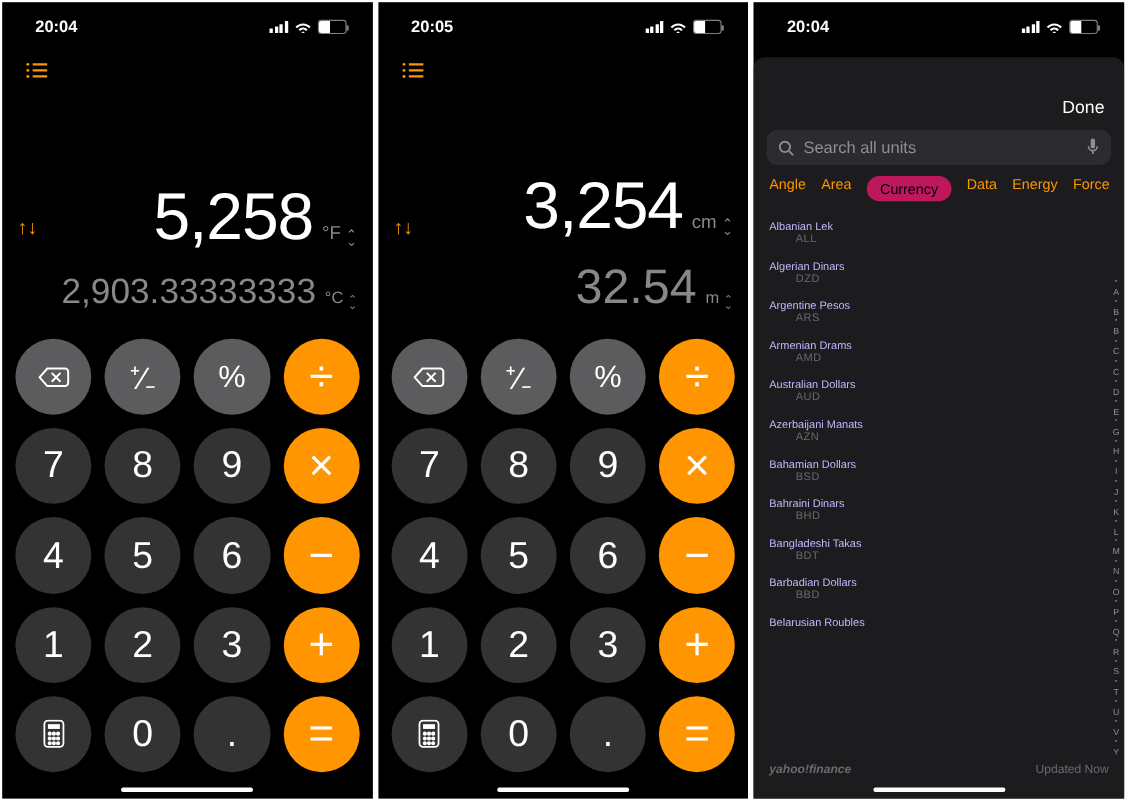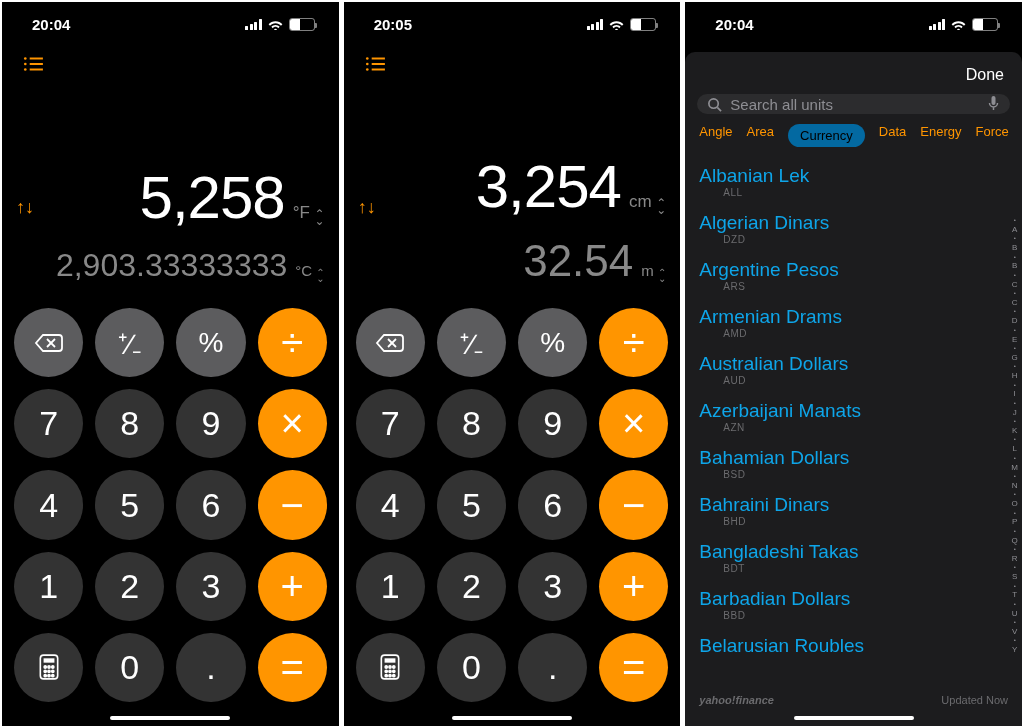--- a/index.html
+++ b/index.html
@@ -106,36 +106,36 @@
   .key svg { width:26px; height:26px; }
   .key.fn svg { width:30px; height:22px; }
 
   .home-indicator{
     position:absolute; bottom:6px; left:50%; transform:translateX(-50%);
     width:120px; height:4px; background:#fff; border-radius:3px;
   }
 
   
   .unit-picker { background:#1c1c1e; flex:1; display:flex; flex-direction:column; margin-top:6px; border-radius:10px 10px 0 0; overflow:hidden;}
-  .picker-header { display:flex; justify-content:flex-end; padding:14px 18px 10px;}
+  .picker-header { display:flex; justify-content:flex-end; padding:14px 18px 10px;margin-top:24px;}
   .done { color:#fff; font-size:16px; font-weight:400;}
   .search {
-    margin:0 12px 10px; background:#2c2c2e; border-radius:10px; height:20px;
+    margin:0 12px 10px; background:#2c2c2e; border-radius:10px; height:32px;
     display:flex; align-items:center; padding:0 10px; gap:8px; color:#8e8e93;
   }
   .search input{ flex:1; background:transparent; border:none; outline:none; color:#fff; font-size:15px;}
   .search input::placeholder{color:#8e8e93;}
   .categories{
     display:flex; gap:14px; padding:0 14px 10px; font-size:13px; color:#ff9500; overflow:hidden; font-weight:500;
   }
-  .categories .pill{ background:#0369a1; color:#000; padding:4px 12px; border-radius:14px;}
+  .categories .pill{ background:#be185d; color:#000; padding:4px 12px; border-radius:14px;}
   .categories span{white-space:nowrap;}
   .unit-list{ flex:1; overflow:hidden; position:relative; padding-left:14px;}
   .unit-item{ padding:8px 0 6px; }
-  .unit-name{ font-size:19px; color:#0ea5e9; }
+  .unit-name{ font-size:10px; color:#c4b5fd; }
   .unit-code{ font-size:10px; color:#6b6b6e; letter-spacing:0.5px;margin-left:24px;}
   .index-bar{
     position:absolute; right:4px; top:60px; bottom:30px;
     display:flex; flex-direction:column; justify-content:space-between;
     font-size:8px; color:#8e8e93; text-align:center; line-height:1.3;
   }
   .index-bar span{display:block;}
   .index-bar .dot{font-size:6px;}
   .picker-footer{
     display:flex; justify-content:space-between; align-items:center;

